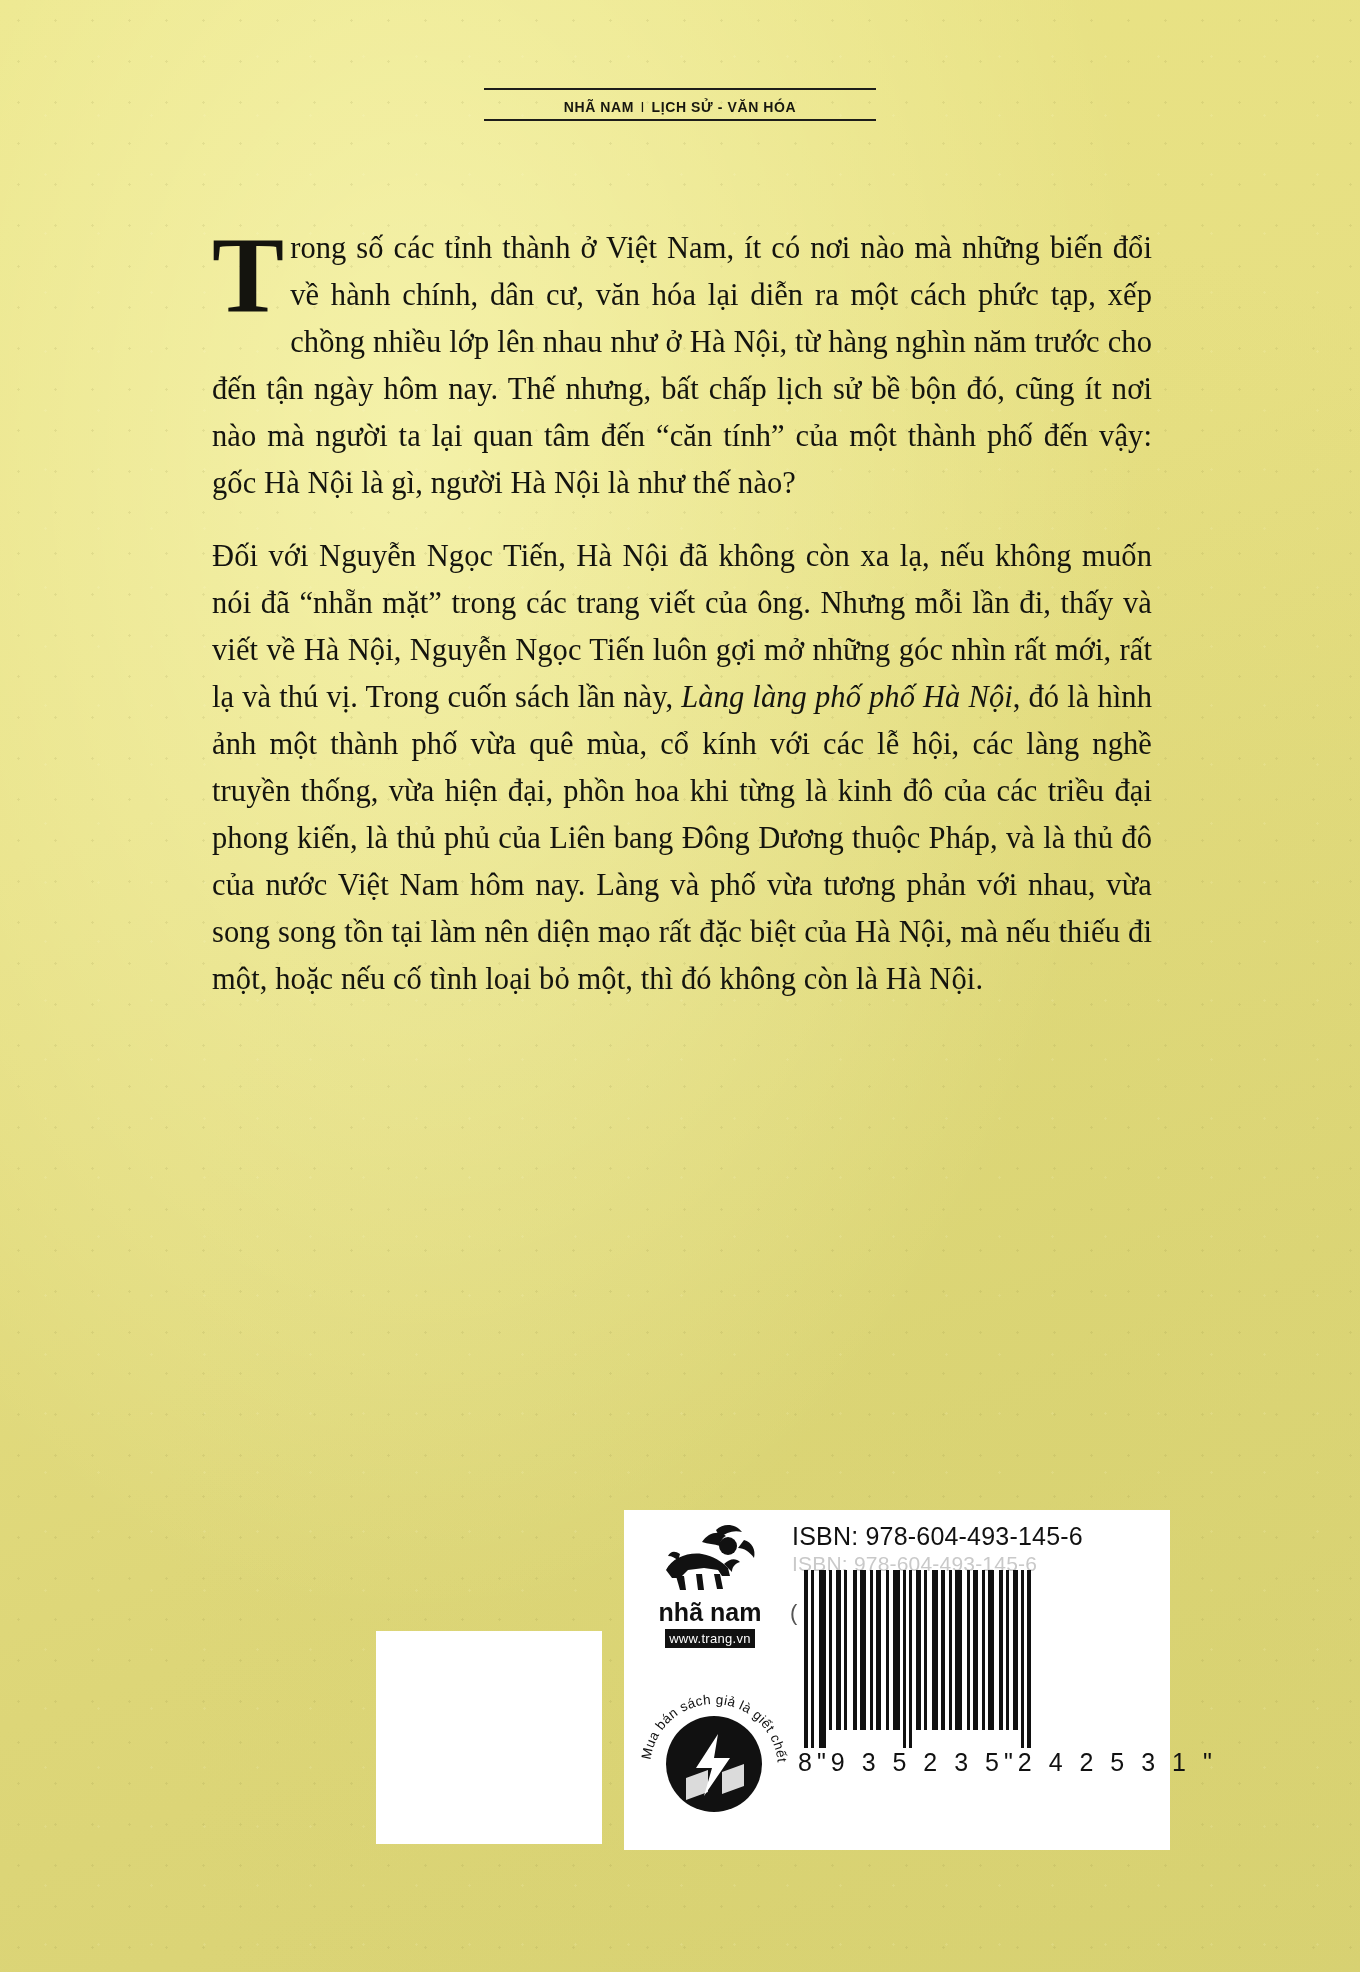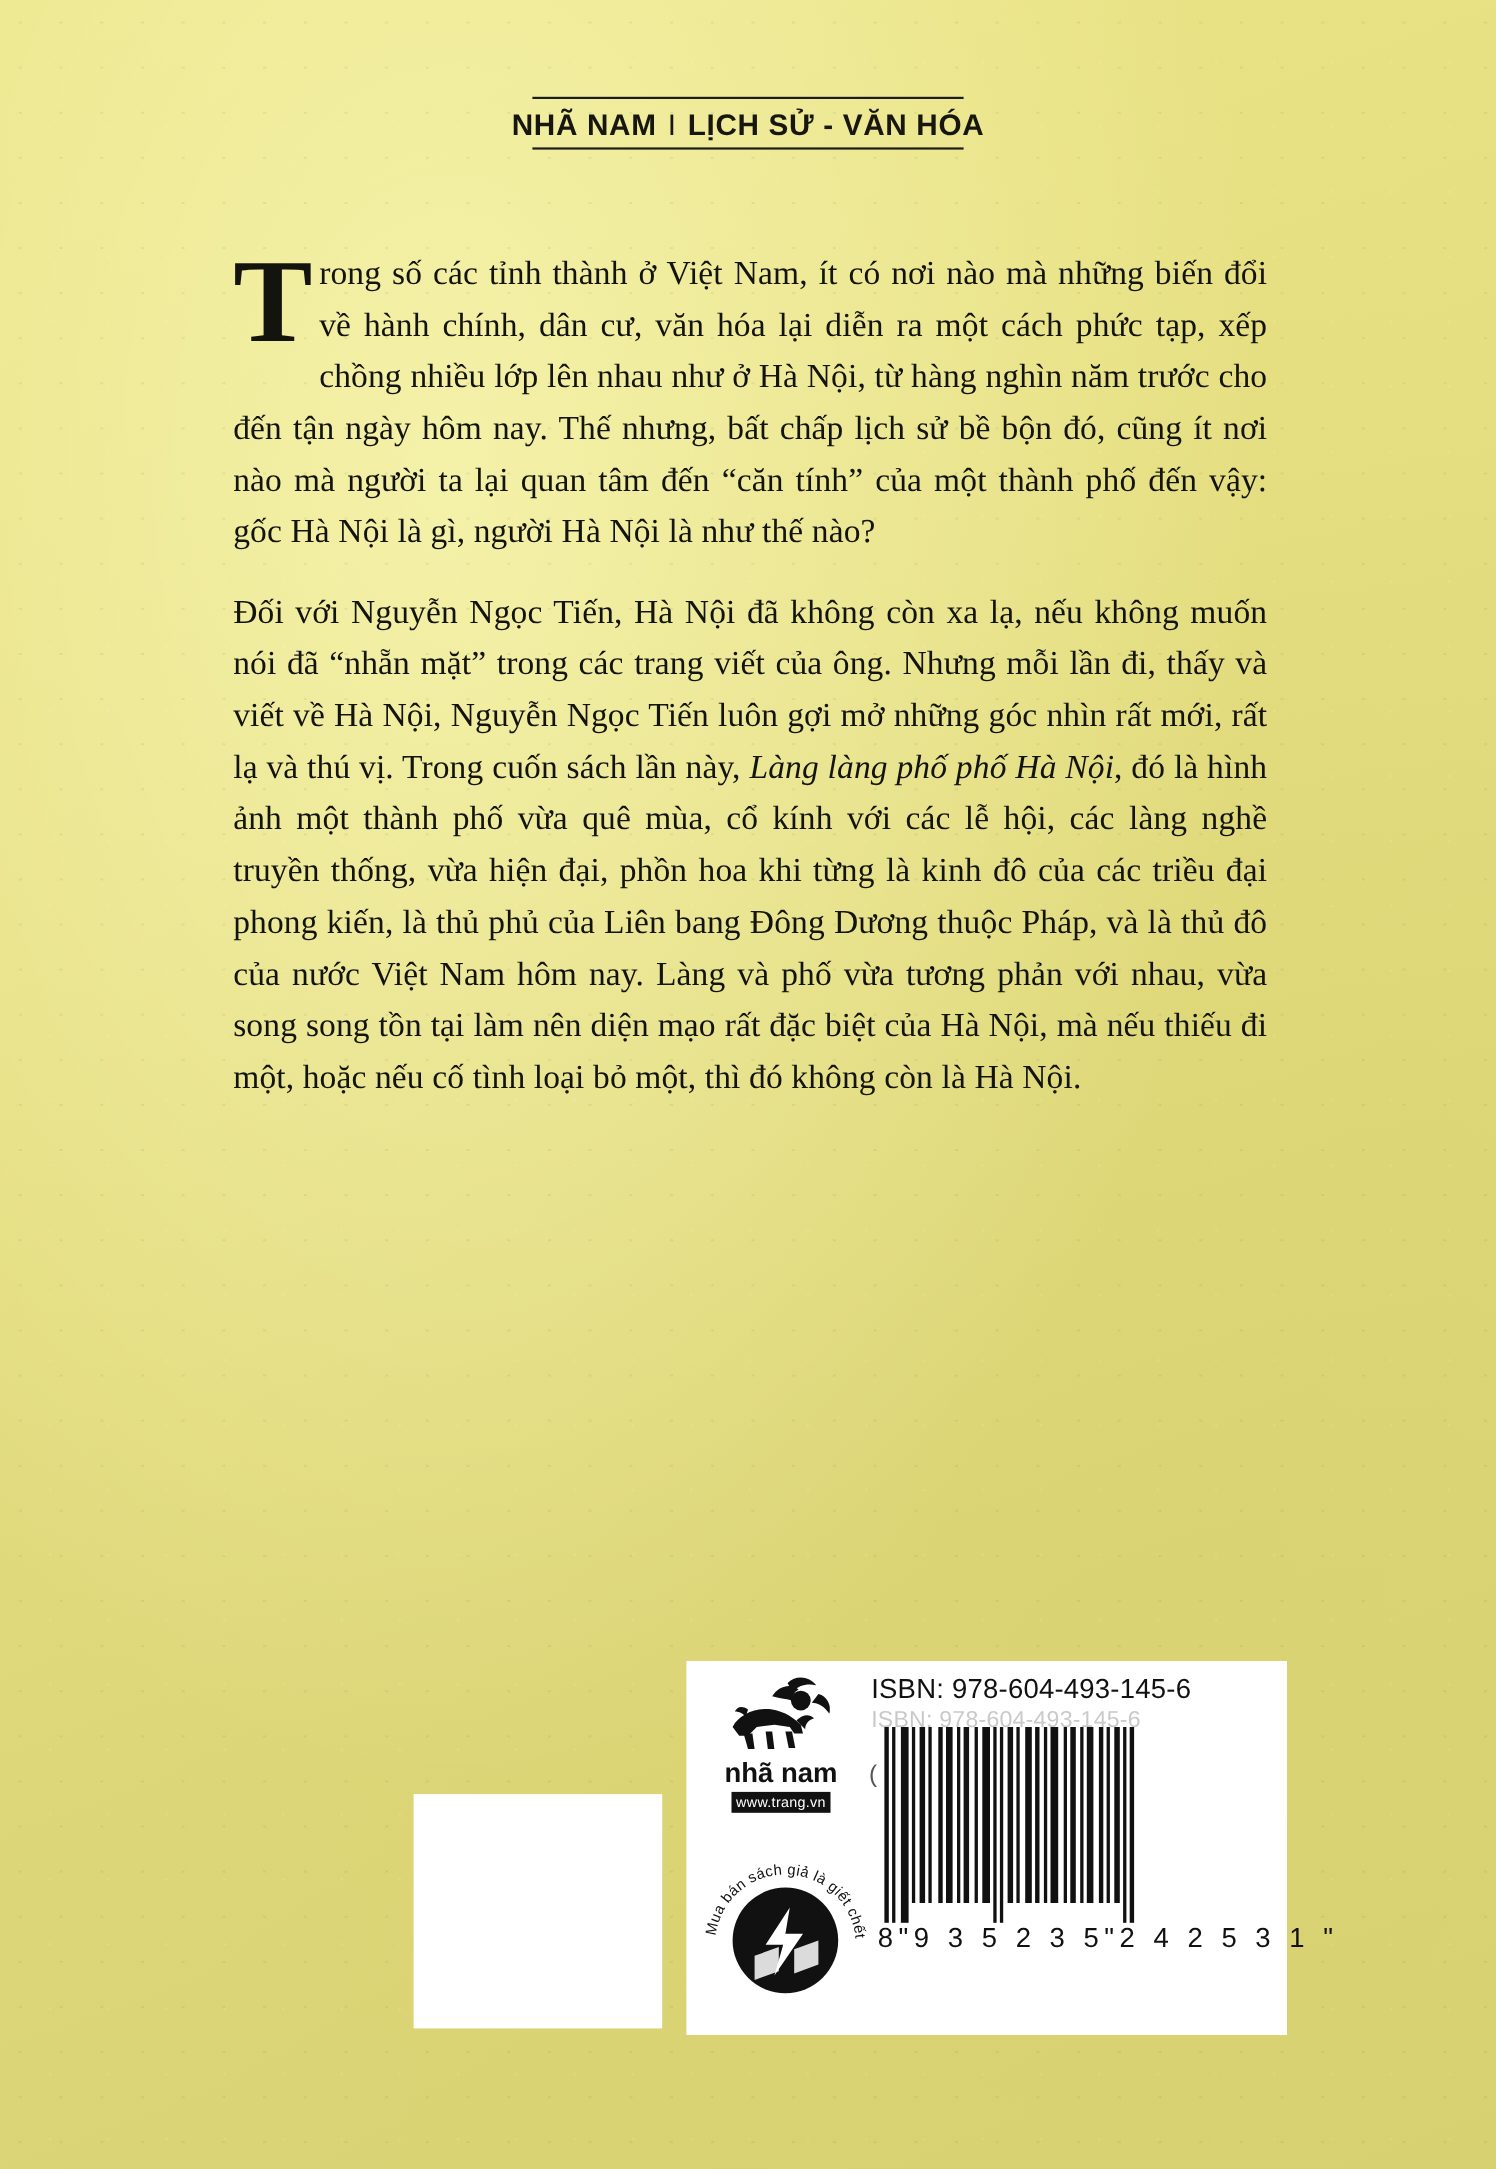--- a/index.html
+++ b/index.html
@@ -46,21 +46,21 @@
     text-align: center;
   }
   .header-rule {
     width: 392px;
     height: 2px;
     background: #1d1d1a;
     margin: 0 auto 9px auto;
   }
   .header-title {
     font-family: "Liberation Sans", sans-serif;
-    font-size: 27px;
+    font-size: 14px;
     letter-spacing: 0.6px;
     color: #17170f;
     font-weight: 700;
     white-space: nowrap;
   }
   .header-title .sep {
     font-weight: 400;
     padding: 0 2px;
   }
   .header-underline {

